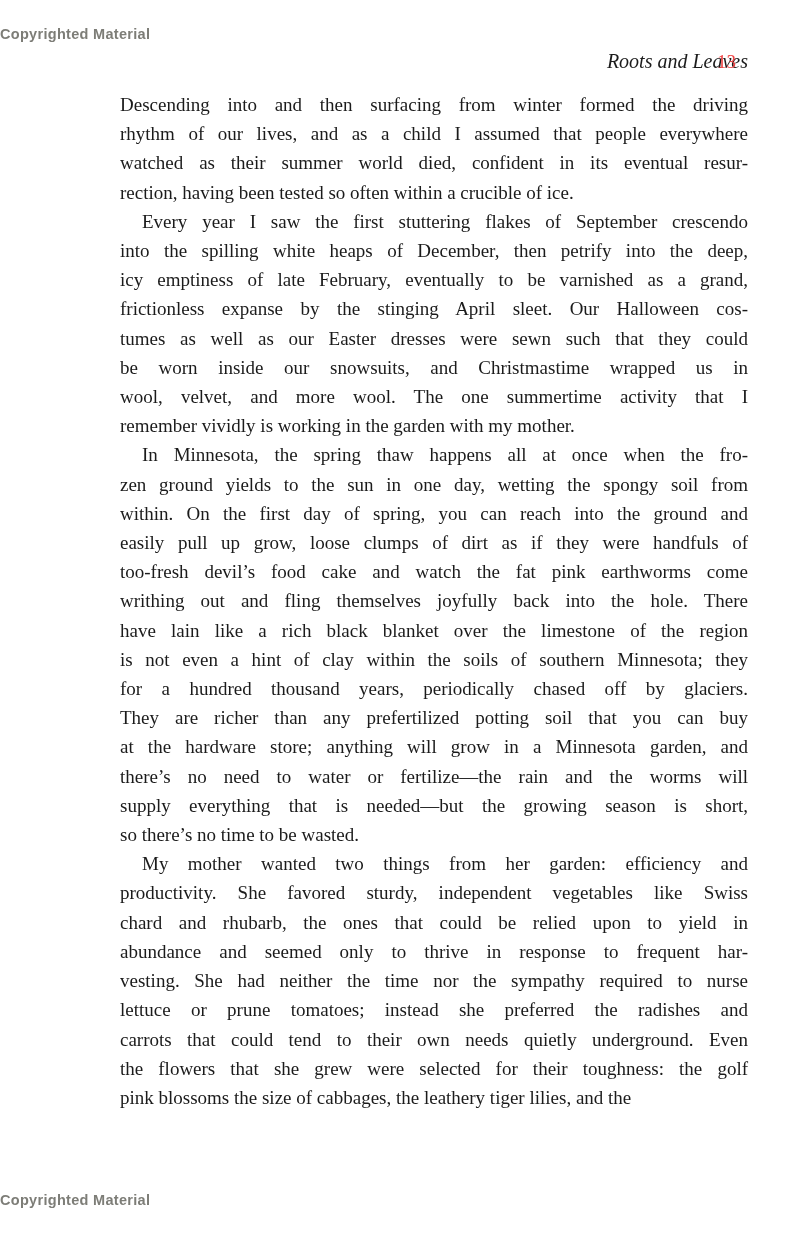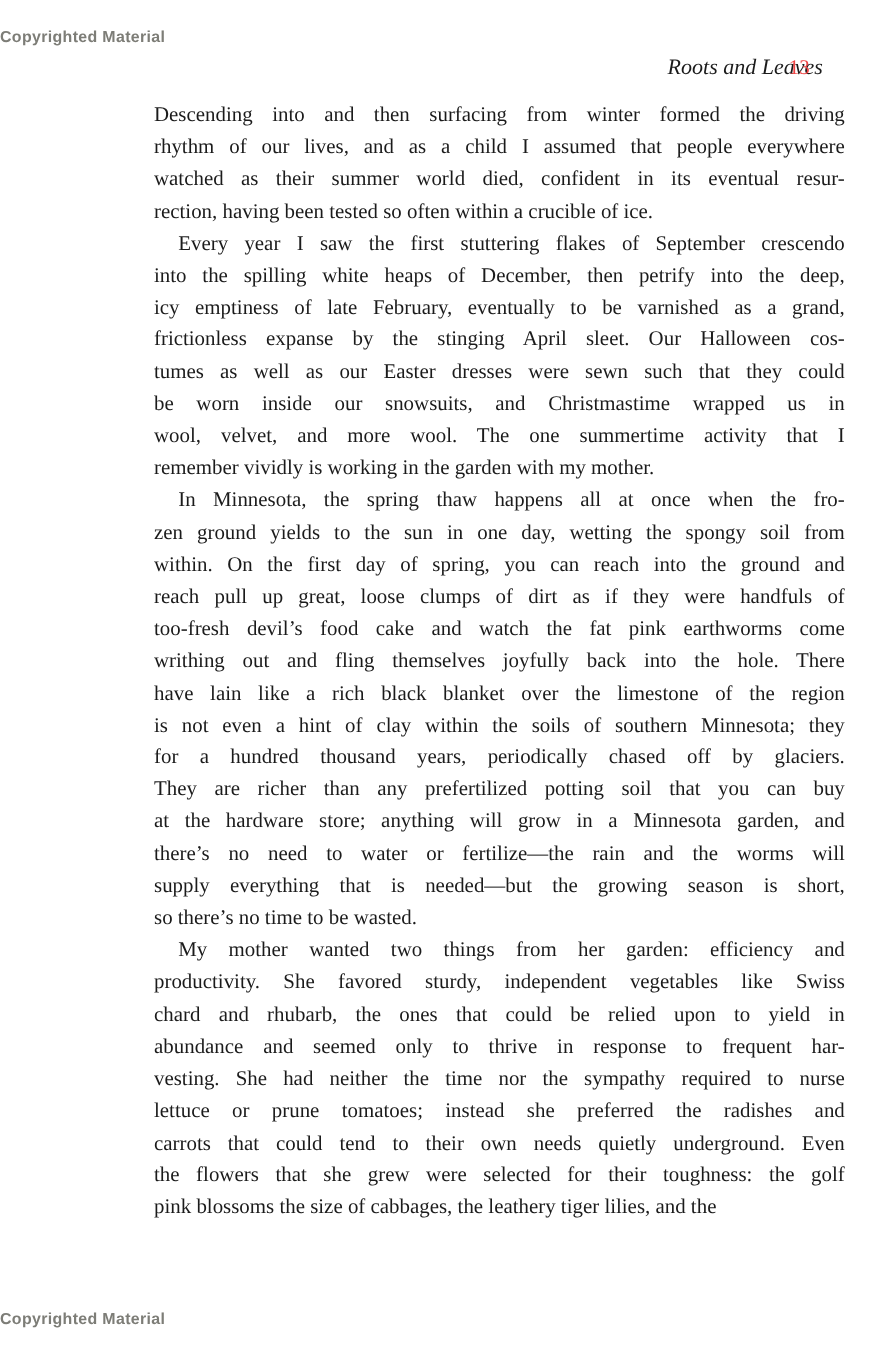--- a/index.html
+++ b/index.html
@@ -53,21 +53,20 @@
     color: #ef4444;
   }
   .text-block {
     position: absolute;
     top: 90px;
     left: 120px;
     width: 628px;
     font-size: 19px;
     line-height: 29.2px;
     color: #1b1b1b;
-    margin-left: 20px;
   }
   .line {
     text-align: justify;
     text-align-last: justify;
   }
   .line.para-end {
     text-align-last: left;
   }
   .line.indent {
     text-indent: 22px;
@@ -94,21 +93,21 @@
       <div class="line">into the spilling white heaps of December, then petrify into the deep,</div>
       <div class="line">icy emptiness of late February, eventually to be varnished as a grand,</div>
       <div class="line">frictionless expanse by the stinging April sleet. Our Halloween cos-</div>
       <div class="line">tumes as well as our Easter dresses were sewn such that they could</div>
       <div class="line">be worn inside our snowsuits, and Christmastime wrapped us in</div>
       <div class="line">wool, velvet, and more wool. The one summertime activity that I</div>
       <div class="line para-end">remember vividly is working in the garden with my mother.</div>
       <div class="line indent">In Minnesota, the spring thaw happens all at once when the fro-</div>
       <div class="line">zen ground yields to the sun in one day, wetting the spongy soil from</div>
       <div class="line">within. On the first day of spring, you can reach into the ground and</div>
-      <div class="line">reach pull up great, loose clumps of dirt as if they were handfuls of</div>
+      <div class="line">easily pull up grow, loose clumps of dirt as if they were handfuls of</div>
       <div class="line">too-fresh devil’s food cake and watch the fat pink earthworms come</div>
       <div class="line">writhing out and fling themselves joyfully back into the hole. There</div>
       <div class="line">have lain like a rich black blanket over the limestone of the region</div>
       <div class="line">is not even a hint of clay within the soils of southern Minnesota; they</div>
       <div class="line">for a hundred thousand years, periodically chased off by glaciers.</div>
       <div class="line">They are richer than any prefertilized potting soil that you can buy</div>
       <div class="line">at the hardware store; anything will grow in a Minnesota garden, and</div>
       <div class="line">there’s no need to water or fertilize—the rain and the worms will</div>
       <div class="line">supply everything that is needed—but the growing season is short,</div>
       <div class="line para-end">so there’s no time to be wasted.</div>

